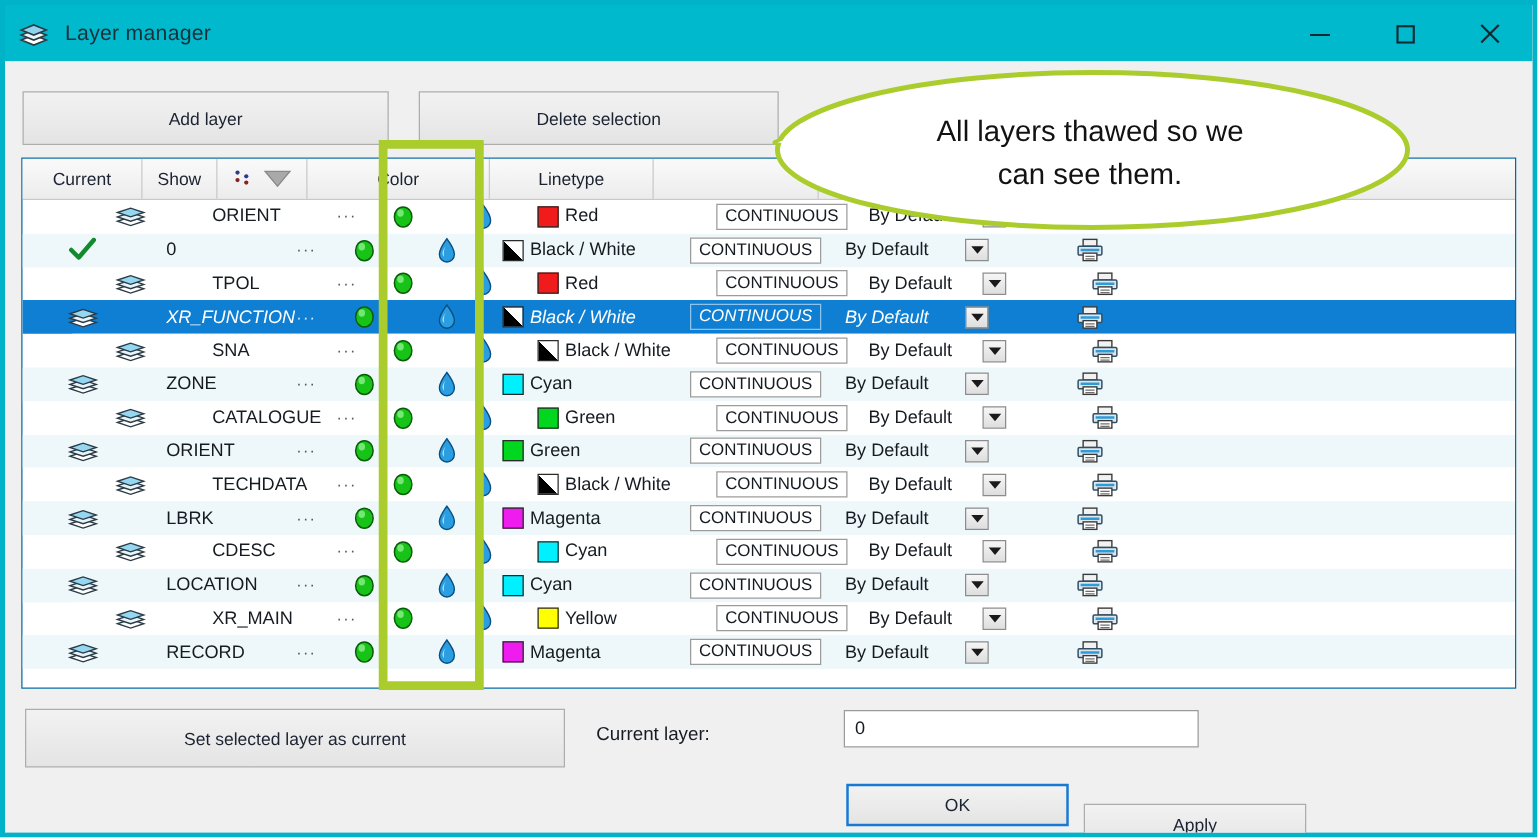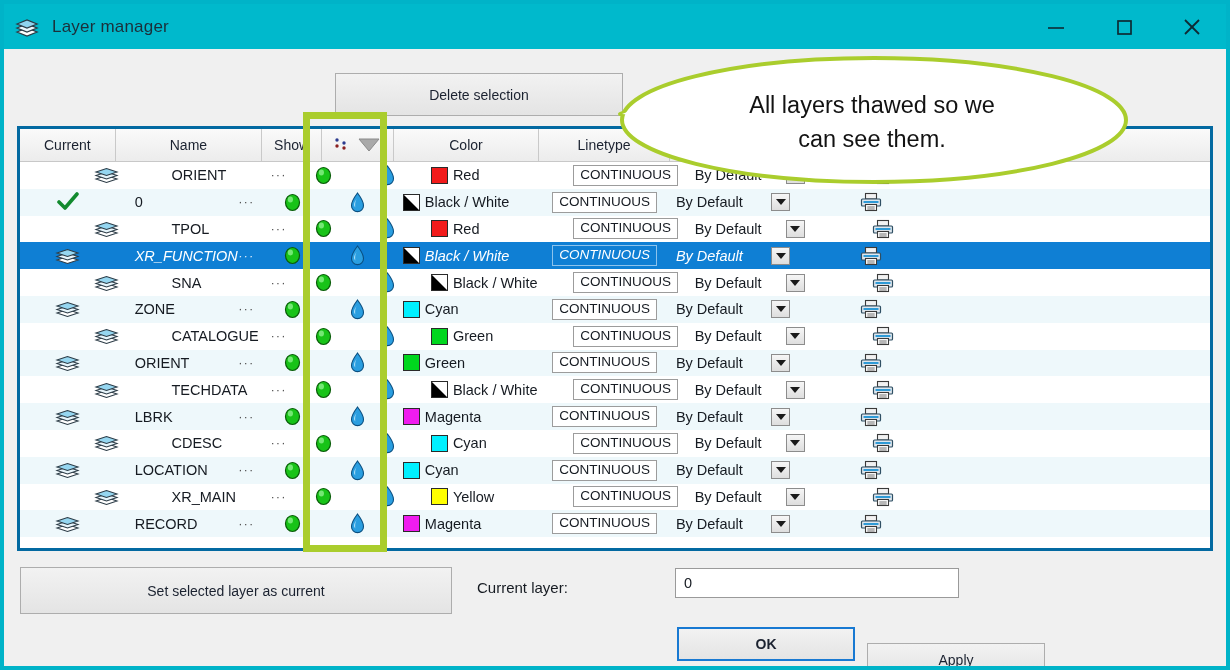--- a/index.html
+++ b/index.html
@@ -53,21 +53,21 @@
     cursor: default;
   }
   #add-layer-btn { position: absolute; left: 14px; top: 24px; width: 293px; height: 43px; }
   #delete-sel-btn { position: absolute; left: 331px; top: 24px; width: 288px; height: 43px; }
 
   
   .grid {
     position: absolute; left: 13px; top: 77px;
     width: 1196px; height: 425px;
     background: #ffffff;
-    border: 3px solid #0369a1;
+    border: 1px solid #0369a1;
     overflow: hidden;
   }
   .hrow {
     display: flex; height: 33px;
     background: linear-gradient(#fafafa,#ececec);
     border-bottom: 1px solid #c8c8c8;
   }
   .hcell {
     display: flex; align-items: center; justify-content: center;
     font-size: 14px; color: #1b2230;
@@ -150,21 +150,20 @@
   .cur-input {
     position: absolute; left: 671px; top: 519px;
     width: 284px; height: 30px;
     background: #ffffff; border: 1px solid #9a9a9a;
     display: flex; align-items: center;
     padding-left: 8px; font-size: 14.5px; color: #161b22;
   }
   #ok-btn {
     position: absolute; left: 673px; top: 578px; width: 178px; height: 34px;
     border: 2px solid #1879d2;
-    font-weight: bold;
   }
   #apply-btn { position: absolute; left: 863px; top: 578px; width: 178px; height: 34px; margin-top: 16px; }
   #cancel-btn { position: absolute; left: 1053px; top: 578px; width: 158px; height: 34px; }
 
   
   .hl-box {
     position: absolute; left: 299px; top: 108px;
     width: 84px; height: 440px;
     border: 7px solid #aacd2d;
     pointer-events: none;
@@ -214,26 +213,26 @@
         <svg width="24" height="22" viewBox="0 0 24 22">
           <line x1="5" y1="4" x2="19" y2="18" stroke="#0e2a33" stroke-width="1.8"></line>
           <line x1="19" y1="4" x2="5" y2="18" stroke="#0e2a33" stroke-width="1.8"></line>
         </svg>
       </span>
     </span>
   </div>
 
   <div class="client">
 
+    <div class="btn" id="add-layer-btn">Add layer</div>
     <div class="btn" id="delete-sel-btn">Delete selection</div>
 
     <div class="grid">
       <div class="hrow">
         <div class="hcell" style="width:96px">Current</div>
-        <div class="hcell" style="width:147px">Name</div>
         <div class="hcell" style="width:60px">Show</div>
         <div class="hcell" style="width:72px">
           <span>
             <svg width="52" height="18" viewBox="0 0 52 18">
               <circle cx="6" cy="5" r="1.7" fill="#2c3b8f"></circle>
               <circle cx="6" cy="11" r="1.7" fill="#8b2020"></circle>
               <circle cx="13" cy="8" r="1.7" fill="#2c3b8f"></circle>
               <circle cx="13" cy="13" r="1.7" fill="#8b2020"></circle>
               <path d="M28 4 L48 4 L38 16 Z" fill="#a9a9a9" stroke="#8a8a8a" stroke-width="1"></path>
             </svg>

